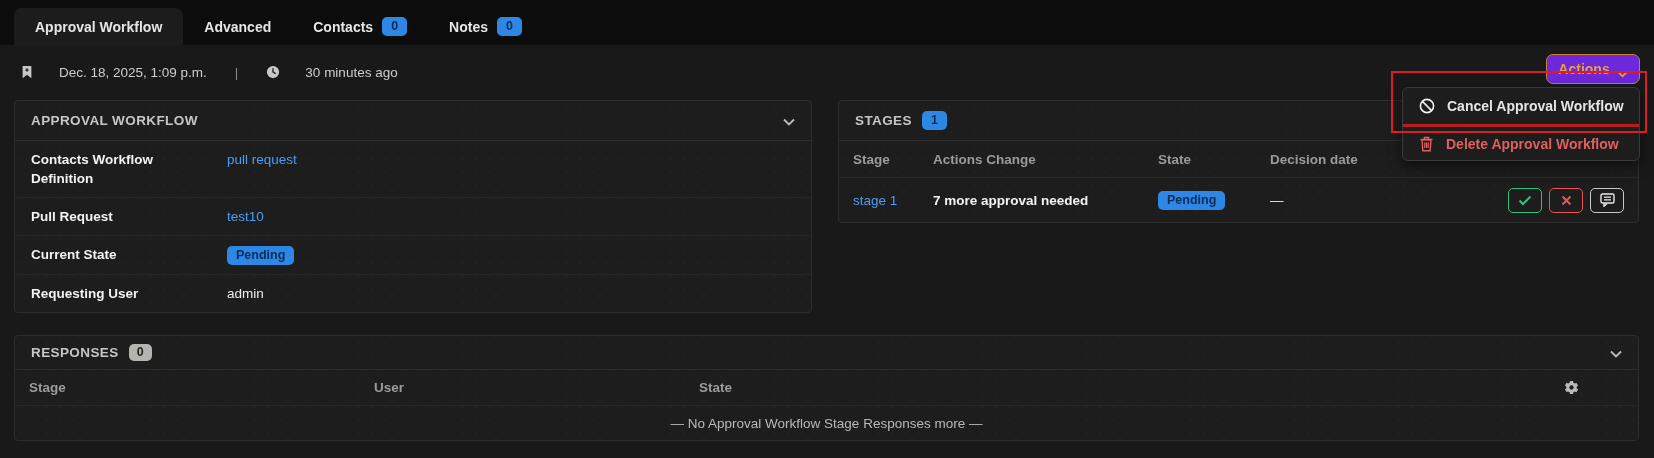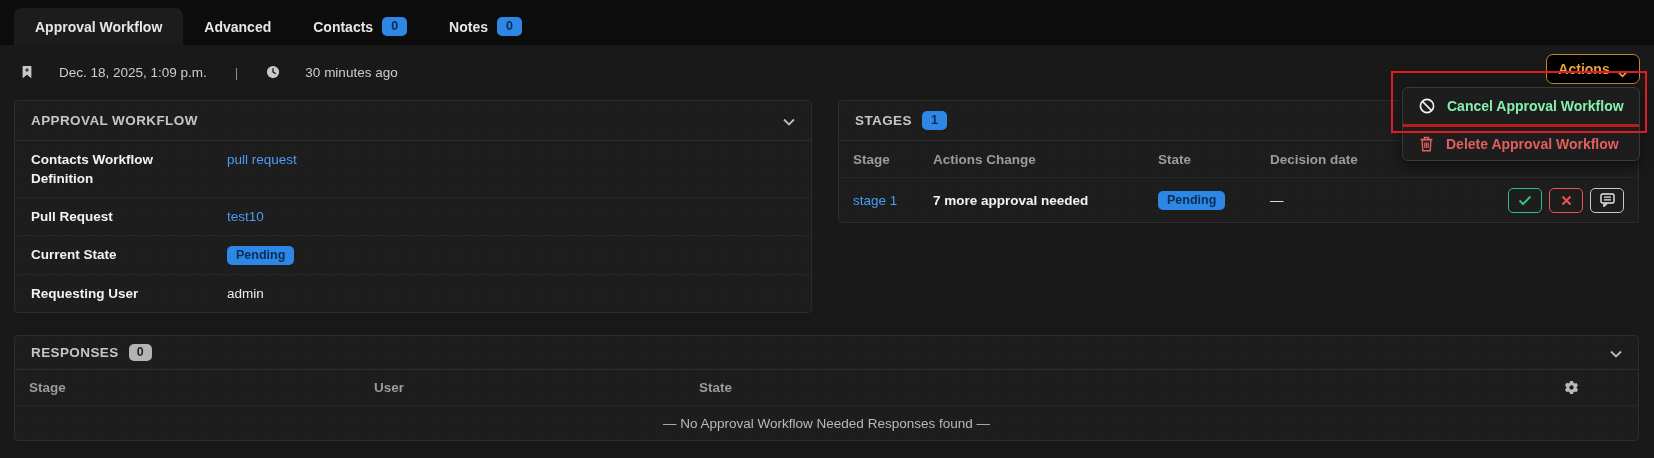--- a/index.html
+++ b/index.html
@@ -37,37 +37,37 @@
   .meta-row {
     margin:13px 0 0 20px; display:flex; align-items:center; gap:25px;
     color:#cdcdcd; font-size:13.5px; height:28px;
   }
   .meta-sep { color:#8a8a8a; padding:0 3px; }
   .icon14 { width:14px; height:14px; display:inline-block; flex:0 0 auto; }
 
   
   .actions-btn {
     position:absolute; left:1546px; top:54px; width:94px; height:30px;
-    border:1px solid #c9832e; border-radius:7px; background:#000000;
+    border:1px solid #c9832e; border-radius:7px; background:#6d28d9;
     color:#e8a03c; font-size:14px; font-weight:600;
     display:flex; align-items:center; justify-content:center; gap:7px;
     cursor:pointer; z-index:4;
   }
   .dropdown {
     position:absolute; left:1402px; top:87px; width:238px;
     background:#1d1d1d; border:1px solid #3a3a3a; border-radius:6px;
     box-shadow:0 5px 14px rgba(0,0,0,.55); z-index:5; overflow:hidden;
   }
   .dropdown-item {
     height:36px; display:flex; align-items:center; gap:12px;
     padding:0 16px; font-size:14px; font-weight:600; cursor:pointer;
     white-space:nowrap;
   }
   .dropdown-item + .dropdown-item { border-top:3px solid #b91c1c; }
-  .dropdown-item.cancel { color:#86efac; }
+  .dropdown-item.cancel { color:#e5e5e5; }
   .dropdown-item.delete { color:#e25f5f; }
 
   .annotation-rect {
     position:absolute; left:1391px; top:71px; width:256px; height:62px;
     border:2px solid #dd1d20; z-index:10; pointer-events:none;
   }
 
   
   .panels-row {
     display:flex; align-items:flex-start; gap:26px; margin:14px 15px 0 14px;
@@ -300,14 +300,14 @@
     <span>State</span>
     <span class="gear-cell">
       <span style="display:flex;">
         <svg viewBox="0 0 16 16" width="15" height="15">
             <path fill="#b9b9b9" d="M6.4 1h3.2l.4 1.9c.55.2 1.06.49 1.5.86l1.85-.62 1.6 2.77-1.45 1.26a5.7 5.7 0 0 1 0 1.76l1.45 1.26-1.6 2.77-1.85-.62c-.44.37-.95.66-1.5.86L9.6 15H6.4L6 13.1a5.6 5.6 0 0 1-1.5-.86l-1.85.62-1.6-2.77 1.45-1.26a5.7 5.7 0 0 1 0-1.76L1.05 5.81l1.6-2.77 1.85.62c.44-.37.95-.66 1.5-.86z"></path>
             <circle cx="8" cy="8" r="2.3" fill="#1d1d1d"></circle>
           </svg>
       </span>
     </span>
   </div>
-  <div class="resp-empty">— No Approval Workflow Needed Responses found —</div>
+  <div class="resp-empty">— No Approval Workflow Stage Responses more —</div>
 </div>
 
 </body></html>

